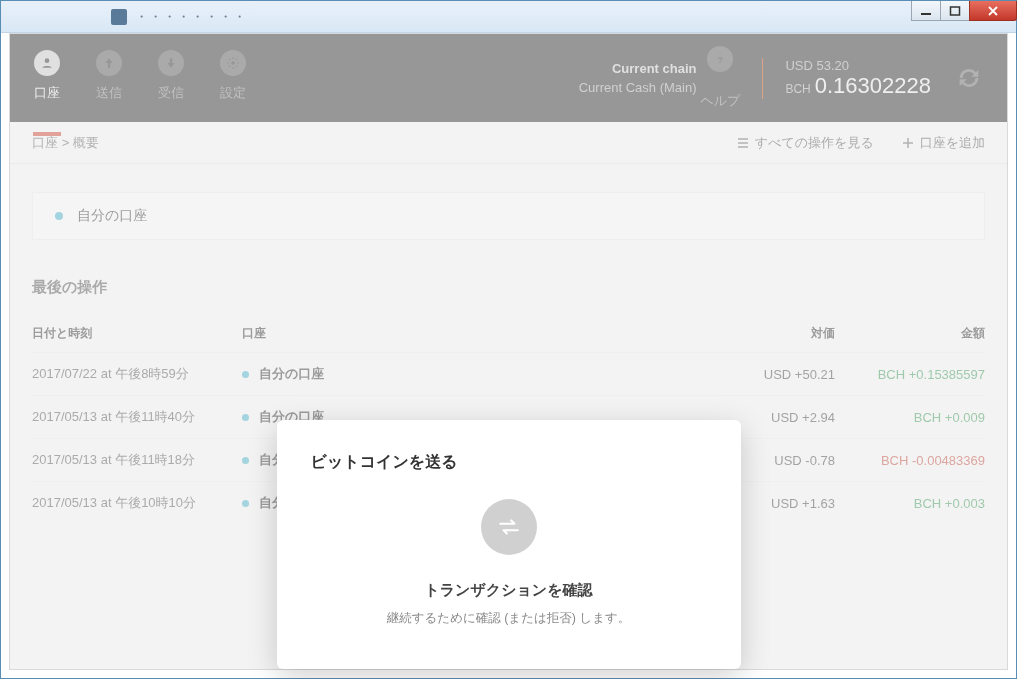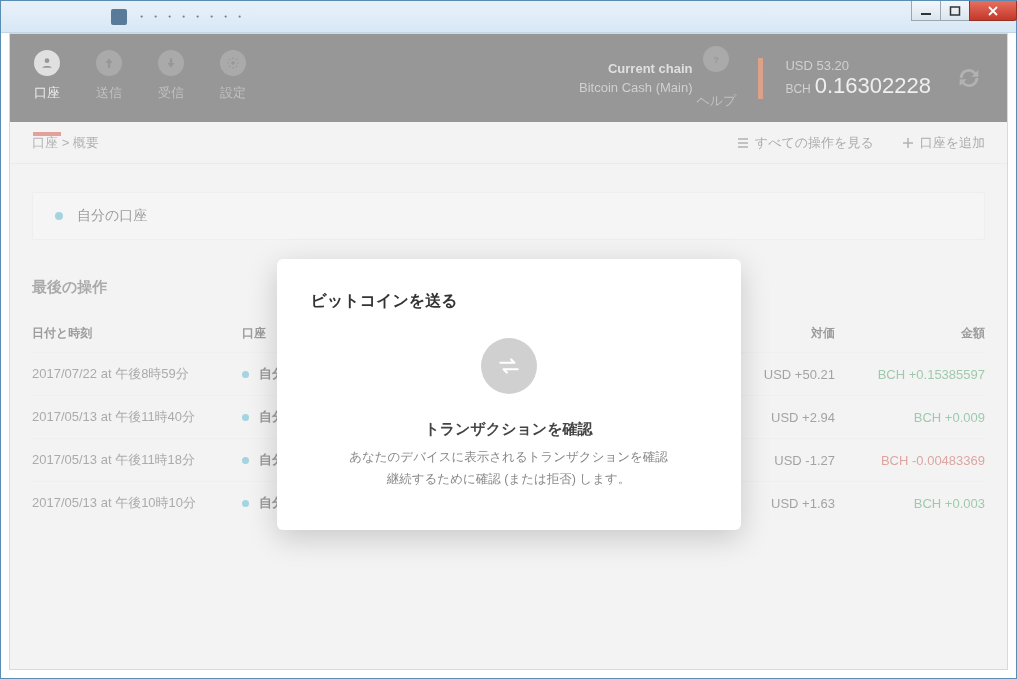--- a/index.html
+++ b/index.html
@@ -87,21 +87,21 @@
     content:""; position:absolute; margin-top:82px; width:28px; height:4px; background:#d0402f;
   }
   .nav-spacer { flex: 1; }
   .chain-info { text-align: right; color:#aaa; font-size:13px; line-height:1.5; margin-right: 4px;}
   .chain-info .cc { font-weight:600; color:#ccc;}
   .help-item {
     display:flex; flex-direction:column; align-items:center; gap:20px;
     color:#8a8a8a; font-size:13px; margin-right: 22px;
   }
   .balance {
-    border-left: 5px solid #c2410c;
+    border-left: 1px solid #c2410c;
     padding-left: 22px;
     display:flex; align-items:center; gap: 24px;
   }
   .balance-text { color:#ccc; }
   .balance-usd { font-size:13px; color:#aaa;}
   .balance-bch { font-size:22px; color:#eee; }
   .balance-bch .cur { font-size:12px; color:#aaa; margin-right:4px; }
   .refresh-icon {
     width:28px; height:28px; color:#666;
   }
@@ -149,21 +149,21 @@
   .op-row .dir { color:#701a75; }
   .op-row .dir .n { margin-left:10px;}
   .op-row .usd { text-align:right; color:#444;}
   .op-row .bch { text-align:right; font-weight:500;}
   .pos { color:#3a9a57; }
   .neg { color:#c44a3c; }
 
   .overlay {
     position:absolute; inset:0;
     background: rgba(240,240,240,0.55);
-    display:flex; align-items:center; justify-content:center;
+    display:flex; align-items:flex-end; justify-content:center;
     padding-top: 86px;
   }
   .modal {
     width: 464px;
     background:#fff;
     border-radius: 6px;
     box-shadow: 0 8px 30px rgba(0,0,0,0.18);
     padding: 32px 34px 40px;
   }
   .modal-title { font-size:16px; font-weight:700; color:#333; margin-bottom: 26px;}
@@ -238,21 +238,21 @@
                 <circle cx="12" cy="12" r="3"></circle>
                 <path d="M12 2v3M12 19v3M2 12h3M19 12h3M5 5l2 2M17 17l2 2M19 5l-2 2M7 17l-2 2" stroke="#2b2b2b" stroke-width="2"></path>
               </svg>
           </span>
           <span>設定</span>
         </div>
       </div>
       <div class="nav-spacer"></div>
       <div class="chain-info">
         <div class="cc">Current chain</div>
-        <div>Bitcoin Cash (Main)</div>
+        <div>Current Cash (Main)</div>
       </div>
       <div class="help-item">
         <span class="nav-icon">
           <svg viewBox="0 0 24 24">
               <text x="12" y="18" text-anchor="middle" font-size="16" font-weight="bold" fill="#2b2b2b">?</text>
             </svg>
         </span>
         <span>ヘルプ</span>
       </div>
       <div class="balance">
@@ -331,21 +331,21 @@
             <div class="bch pos">BCH +0.009</div>
           </div>
           <div class="op-row">
             <div>2017/05/13 at 午後11時18分</div>
             <div class="acct">
               <span class="mindot"></span>
               <span>自分の口座</span>
             </div>
             <div class="dir">以下へ<span class="n">1</span></div>
             <div></div>
-            <div class="usd">USD -1.27</div>
+            <div class="usd">USD -0.78</div>
             <div class="bch neg">BCH -0.00483369</div>
           </div>
           <div class="op-row">
             <div>2017/05/13 at 午後10時10分</div>
             <div class="acct">
               <span class="mindot"></span>
               <span>自分の口座</span>
             </div>
             <div class="dir">以下から<span class="n">1</span></div>
             <div></div>
@@ -358,19 +358,18 @@
     <div class="overlay">
       <div class="modal">
         <div class="modal-title">ビットコインを送る</div>
         <div class="modal-icon">
           <svg viewBox="0 0 24 24">
               <path d="M4 9h13l-3-3M20 15H7l3 3" stroke="#fff" stroke-width="2" fill="none" stroke-linecap="round" stroke-linejoin="round"></path>
             </svg>
         </div>
         <div class="modal-sub">トランザクションを確認</div>
         <div class="modal-desc">
-          <div>あなたのデバイスに表示されるトランザクションを確認</div>
           <div>継続するために確認 (または拒否) します。</div>
         </div>
       </div>
     </div>
   </div>
 </div>
 
 </body></html>

